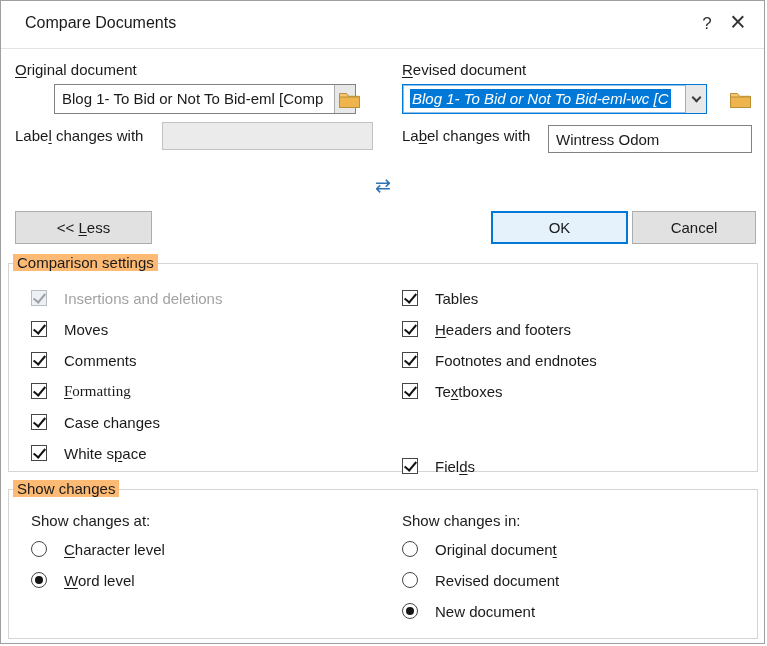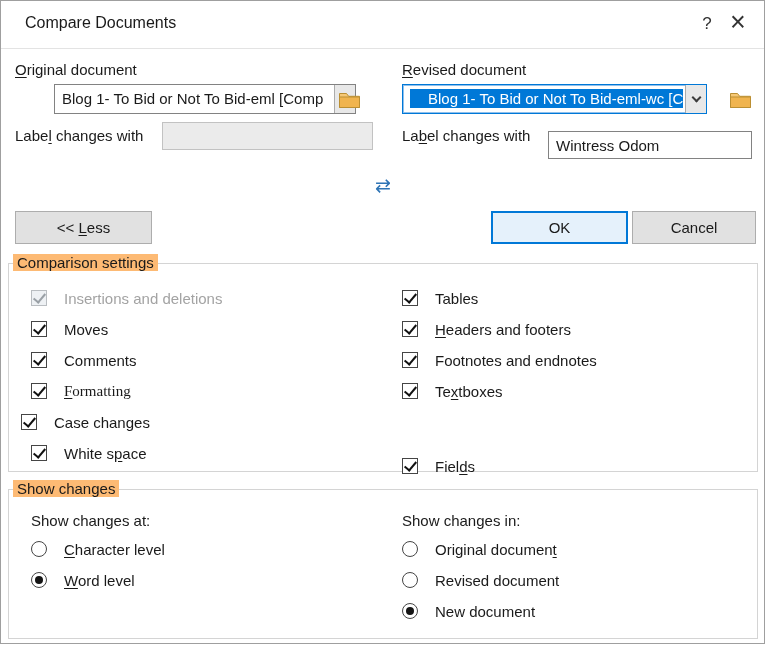--- a/index.html
+++ b/index.html
@@ -34,21 +34,21 @@
     position: absolute;
     height: 30px;
     background: #fff;
     border: 1px solid #828282;
   }
   .combo.focused { border-color: #0078d7; box-shadow: inset 0 0 0 1px #8fc0ec; }
   .combo-text {
     position: absolute; left: 7px; right: 23px; top: 0; bottom: 0;
     line-height: 28px; white-space: nowrap; overflow: hidden;
   }
-  .combo-text .hl { background: #0078d7; color: #fff; padding: 1px 18px; }
+  .combo-text .hl { background: #0078d7; color: #fff; padding: 1px 2px; font-style: italic; }
   .combo-arrow {
     position: absolute; right: 0; top: 0; bottom: 0; width: 21px;
     background: #e8e8e8; border-left: 1px solid #ababab;
     display: flex; align-items: center; justify-content: center;
   }
   .chev {
     width: 7px; height: 7px; margin-top: -3px;
     border-right: 2px solid #3c3c3c; border-bottom: 2px solid #3c3c3c;
     transform: rotate(45deg);
   }
@@ -150,21 +150,21 @@
   </div>
   <button class="browse" style="left:724px; top:88px;">
     <span>
       <svg width="23" height="19" viewBox="0 0 23 19">
         <path d="M1.5 3.5 h7 l2.2 2.8 H21.5 V17.5 H1.5 Z" fill="#f6c876" stroke="#bb8f33"></path>
         <path d="M1.5 7 H21.5 V17.5 H1.5 Z" fill="#f0b44f" stroke="#bb8f33"></path>
       </svg>
     </span>
   </button>
   <span class="abs" style="left:401px; top:126px;">La<u>b</u>el changes with</span>
-  <input class="txt" style="left: 547px; top: 130px; width: 204px;" value="Wintress Odom">
+  <input class="txt" style="left: 547px; top: 124px; width: 204px;" value="Wintress Odom">
 
   <button class="swap-btn" style="left:367px; top:172px;">
     <span>⇄</span>
   </button>
 
   <button class="btn" style="left:14px; top:210px; width:137px;">&lt;&lt; <u>L</u>ess</button>
   <button class="btn primary" style="left:490px; top:210px; width:137px;">OK</button>
   <button class="btn" style="left:631px; top:210px; width:124px;">Cancel</button>
 
   <div class="group" style="left:7px; top:262px; width:750px; height:209px;">
@@ -180,21 +180,21 @@
     <span class="rlbl">Moves</span>
   </div>
   <div class="row" style="left:30px; top:350px;">
     <span class="checkbox checked"></span>
     <span class="rlbl">Comments</span>
   </div>
   <div class="row" style="left:30px; top:381px;font-family:Liberation Serif, serif;">
     <span class="checkbox checked"></span>
     <span class="rlbl"><u>F</u>ormatting</span>
   </div>
-  <div class="row" style="left:20px; top:412px;">
+  <div class="row" style="left:30px; top:412px;">
     <span class="checkbox checked"></span>
     <span class="rlbl">Case changes</span>
   </div>
   <div class="row" style="left:30px; top:443px;">
     <span class="checkbox checked"></span>
     <span class="rlbl">White s<u>p</u>ace</span>
   </div>
 
   <div class="row" style="left:401px; top:288px;">
     <span class="checkbox checked"></span>

